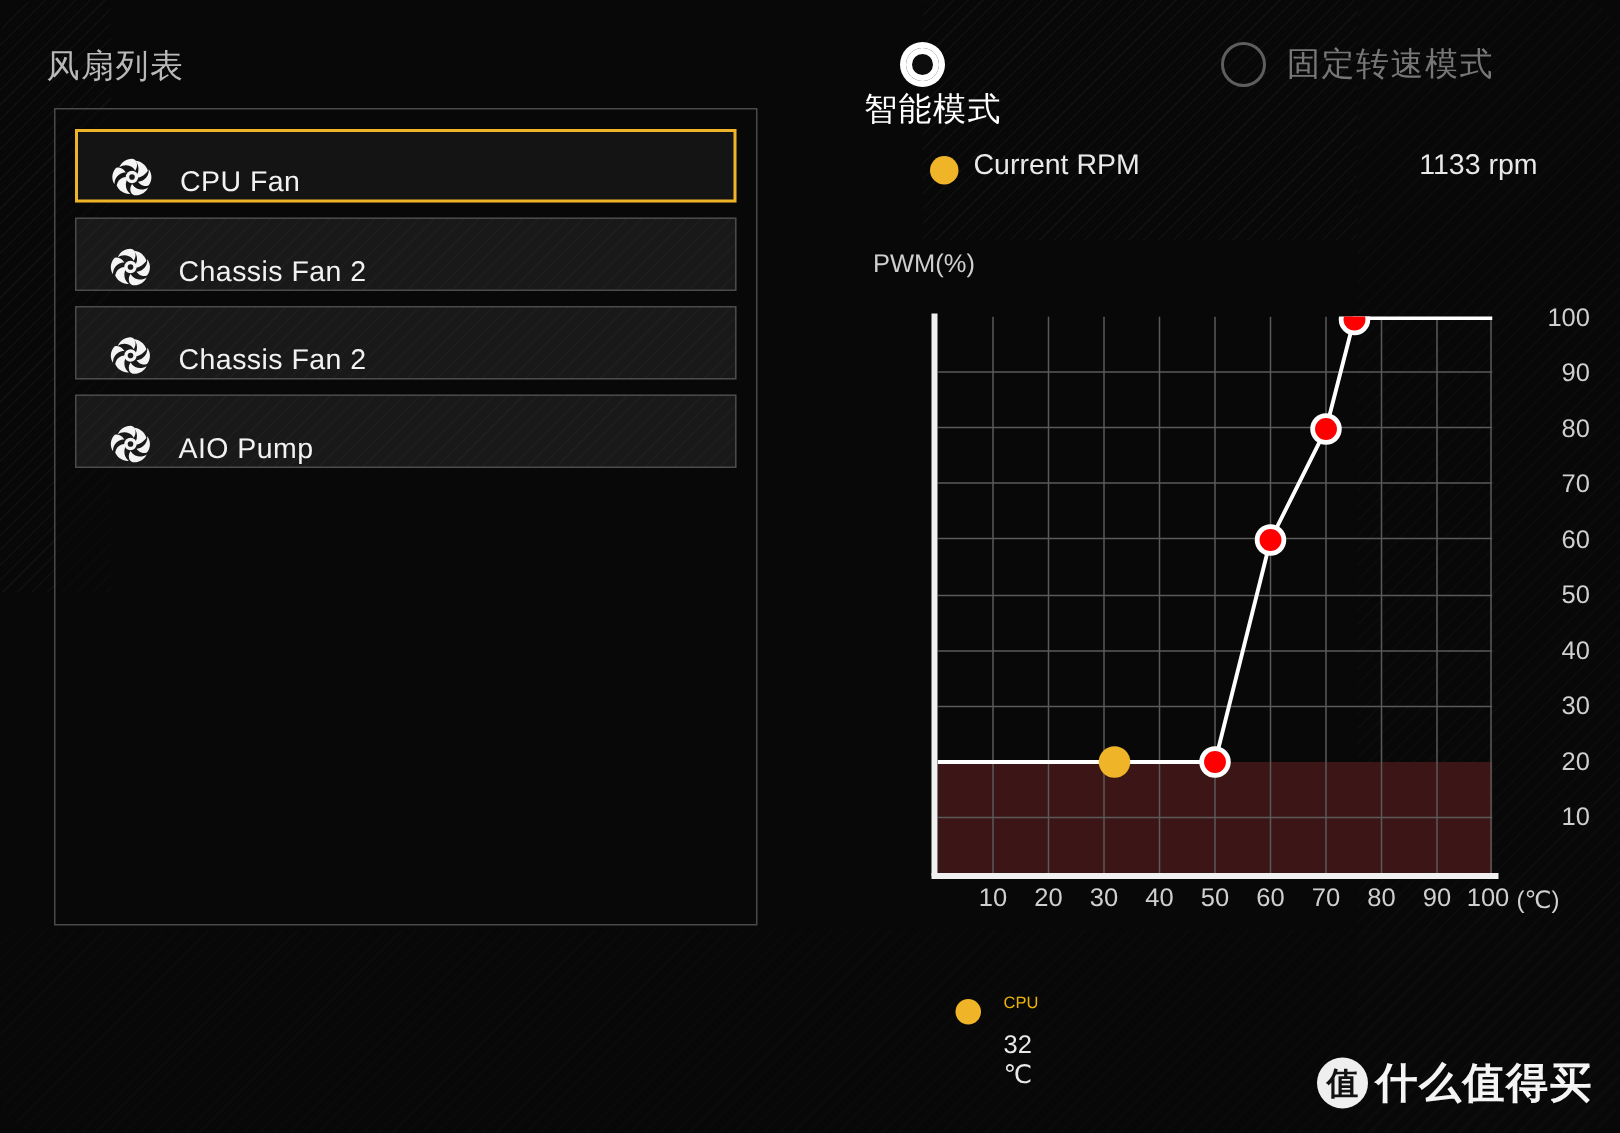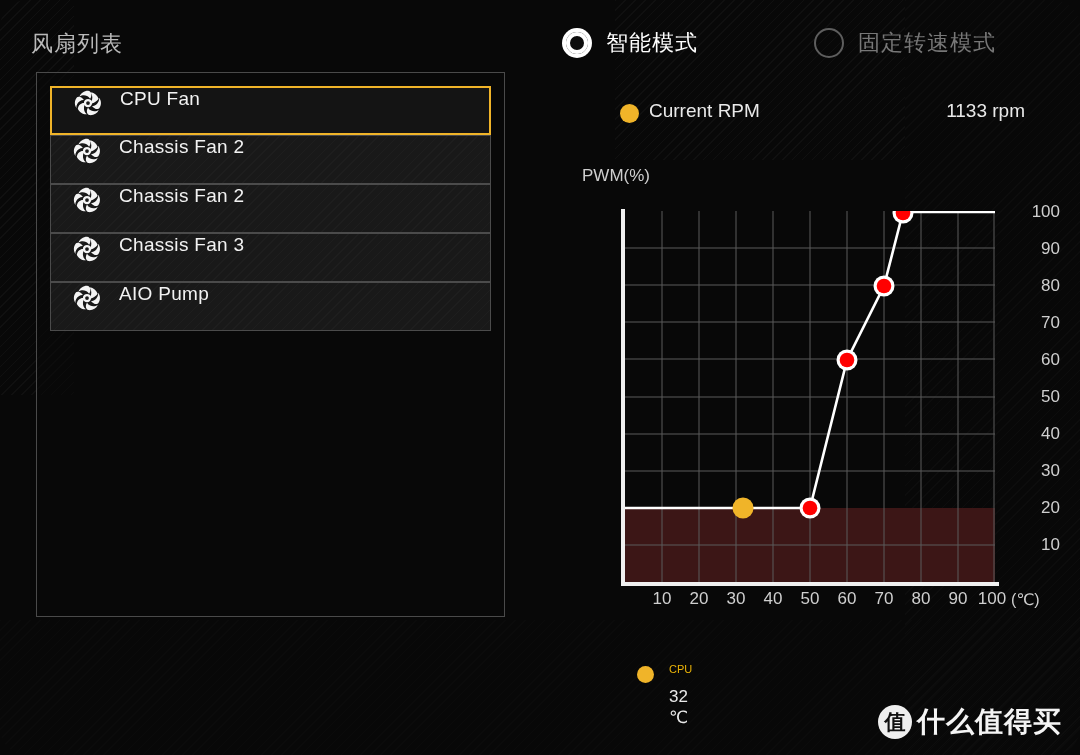--- a/index.html
+++ b/index.html
@@ -31,24 +31,24 @@
   }
   #fanlist-panel {
     position: absolute; left: 36px; top: 72px;
     width: 469px; height: 545px;
     border: 1px solid #4a4a4a;
     background: rgba(10,10,10,0.55);
   }
   #fanlist-items { position: absolute; left: 50px; top: 86px; width: 441px; }
   .fan-item {
     position: relative;
-    height: 49px; 
+    height: 49px; margin-bottom: 10px;
     border: 1px solid #4b4b4b;
     background: #191919;
-    display: flex; align-items: flex-start;
+    display: flex; align-items: flex-end;
     background-image: repeating-linear-gradient(
       135deg,
       rgba(255,255,255,0.022) 0px,
       rgba(255,255,255,0.022) 1px,
       rgba(255,255,255,0.0) 1px,
       rgba(255,255,255,0.0) 7px);
   }
   .fan-item.selected {
     border: 2px solid #f0b429;
     background: #141414;
@@ -57,21 +57,21 @@
   .fan-icon svg { display: block; }
   .fan-label {
     margin-left: 17px;
     font-size: 19px; color: #f2f2f2; letter-spacing: .3px;
   }
 
   
   .mode-radio {
     position: absolute; display: flex; align-items: center;
   }
-  #mode-smart { left: 562px; top: 28px; }
+  #mode-smart { left: 562px; top: 28px; flex-direction: column; }
   #mode-fixed { left: 814px; top: 28px; justify-content: flex-end; }
   .radio-dot {
     width: 30px; height: 30px; border-radius: 50%; flex: none;
     position: relative;
   }
   .radio-dot.on {
     background: #ffffff;
   }
   .radio-dot.on::after {
     content: ""; position: absolute; left: 4px; top: 4px;
@@ -222,37 +222,20 @@
             <path d="M5.1 22.1c1.7 3.9 5.6 6.2 9.7 5.9-2.2-1.7-3.5-4.5-3.1-7.5.2-1.6.9-3 2-4.1-1.4-.5-3-.5-4.4.1-2.2.9-3.6 2.4-4.2 5.6z"></path>
             <path d="M4.3 9.9C1.5 13.1 1.3 17.8 3.6 21.2c-.2-2.8 1.1-5.6 3.6-7.2 1.4-.9 2.9-1.3 4.4-1.2-.7-1.3-1.9-2.4-3.3-3-2.2-.9-3.5-.3-4 .1z"></path>
             <circle cx="16" cy="16" r="4.4"></circle>
           </g>
           <circle cx="16" cy="16" r="2.0" fill="#1a1a1a"></circle>
         </svg>
       </span>
       <span class="fan-label">Chassis Fan 2</span>
     </div>
 
-    <div class="fan-item">
-      <span class="fan-icon">
-        <svg viewBox="0 0 32 32" width="30" height="30">
-          <g fill="#f4f4f4">
-            <path d="M16 3c-4.2 0-7.7 2.6-9.1 6.2 2.3-1.6 5.3-2 8-0.8 1.5.7 2.6 1.8 3.3 3.1.9-1.1 1.4-2.5 1.4-4C19.6 5 18 3 16 3z"></path>
-            <path d="M27.3 11.5c-1.3-4-4.9-6.8-9-7 1.9 2 2.8 4.9 2.1 7.8-.4 1.6-1.2 2.9-2.4 3.9 1.4.4 2.9.3 4.3-.4 2.5-1.2 4.2-3 5-4.3z"></path>
-            <path d="M28 21.6c2.5-3.4 2.4-8-0.1-11.2.3 2.8-.9 5.6-3.3 7.4-1.3 1-2.8 1.5-4.3 1.5.8 1.2 2 2.2 3.4 2.7 2.2.8 3.8.2 4.3-.4z"></path>
-            <path d="M17.6 28.9c4.2.5 8.2-1.8 9.9-5.5-2.3 1.6-5.4 2-8.1.7-1.5-.7-2.6-1.8-3.3-3.1-.9 1.1-1.4 2.6-1.3 4.1.1 2.3 1.4 3.6 2.8 3.8z"></path>
-            <path d="M5.1 22.1c1.7 3.9 5.6 6.2 9.7 5.9-2.2-1.7-3.5-4.5-3.1-7.5.2-1.6.9-3 2-4.1-1.4-.5-3-.5-4.4.1-2.2.9-3.6 2.4-4.2 5.6z"></path>
-            <path d="M4.3 9.9C1.5 13.1 1.3 17.8 3.6 21.2c-.2-2.8 1.1-5.6 3.6-7.2 1.4-.9 2.9-1.3 4.4-1.2-.7-1.3-1.9-2.4-3.3-3-2.2-.9-3.5-.3-4 .1z"></path>
-            <circle cx="16" cy="16" r="4.4"></circle>
-          </g>
-          <circle cx="16" cy="16" r="2.0" fill="#1a1a1a"></circle>
-        </svg>
-      </span>
-      <span class="fan-label">Chassis Fan 3</span>
-    </div>
 
     <div class="fan-item">
       <span class="fan-icon">
         <svg viewBox="0 0 32 32" width="30" height="30">
           <g fill="#f4f4f4">
             <path d="M16 3c-4.2 0-7.7 2.6-9.1 6.2 2.3-1.6 5.3-2 8-0.8 1.5.7 2.6 1.8 3.3 3.1.9-1.1 1.4-2.5 1.4-4C19.6 5 18 3 16 3z"></path>
             <path d="M27.3 11.5c-1.3-4-4.9-6.8-9-7 1.9 2 2.8 4.9 2.1 7.8-.4 1.6-1.2 2.9-2.4 3.9 1.4.4 2.9.3 4.3-.4 2.5-1.2 4.2-3 5-4.3z"></path>
             <path d="M28 21.6c2.5-3.4 2.4-8-0.1-11.2.3 2.8-.9 5.6-3.3 7.4-1.3 1-2.8 1.5-4.3 1.5.8 1.2 2 2.2 3.4 2.7 2.2.8 3.8.2 4.3-.4z"></path>
             <path d="M17.6 28.9c4.2.5 8.2-1.8 9.9-5.5-2.3 1.6-5.4 2-8.1.7-1.5-.7-2.6-1.8-3.3-3.1-.9 1.1-1.4 2.6-1.3 4.1.1 2.3 1.4 3.6 2.8 3.8z"></path>
             <path d="M5.1 22.1c1.7 3.9 5.6 6.2 9.7 5.9-2.2-1.7-3.5-4.5-3.1-7.5.2-1.6.9-3 2-4.1-1.4-.5-3-.5-4.4.1-2.2.9-3.6 2.4-4.2 5.6z"></path>

